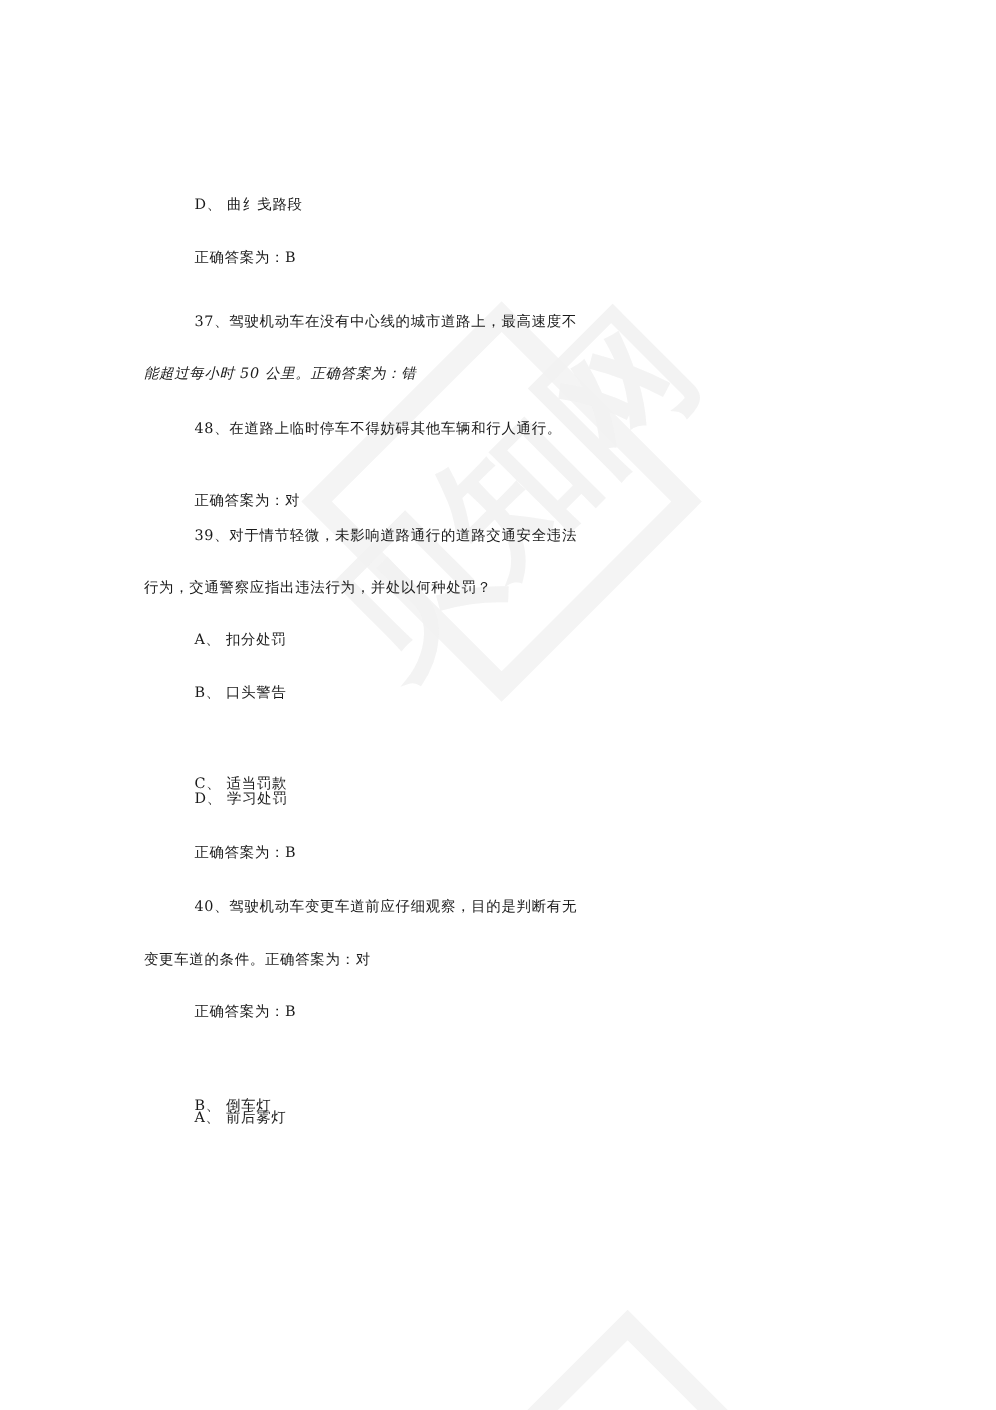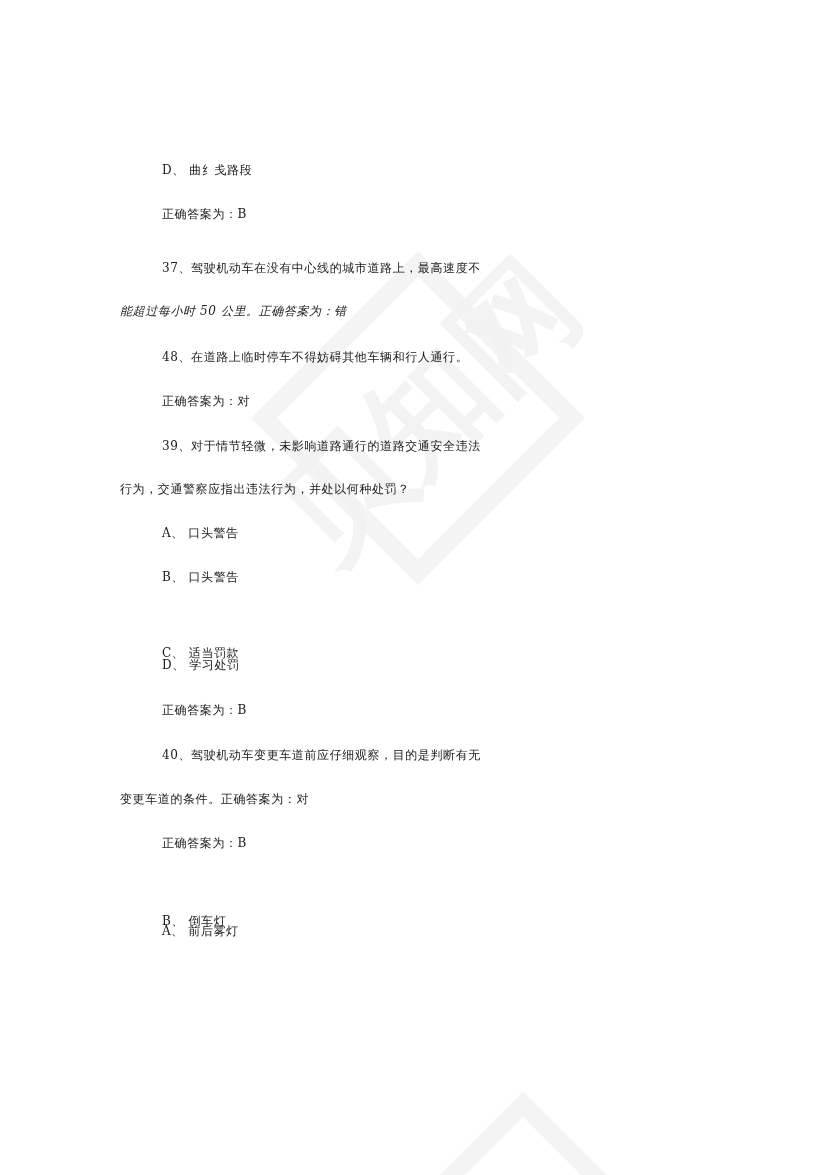--- a/index.html
+++ b/index.html
@@ -25,25 +25,25 @@
   <div class="watermark" style="left:250px; top:330px;">贝知网</div>
   <div class="wm-frame" style="left:430px; top:1130px; width:150px; height:150px;"></div>
 
   <div class="line indent" style="top:158px;">D、 曲纟戋路段</div>
   <div class="line indent" style="top:202px;">正确答案为：B</div>
 
   <div class="line indent" style="top:256px;">37、驾驶机动车在没有中心线的城市道路上，最高速度不</div>
   <div class="line flush" style="top:299px;font-style:italic;">能超过每小时 50 公里。正确答案为：错</div>
 
   <div class="line indent" style="top:345px;">48、在道路上临时停车不得妨碍其他车辆和行人通行。</div>
-  <div class="line indent" style="top:389px;">正确答案为：对</div>
+  <div class="line indent" style="top:405px;">正确答案为：对</div>
 
   <div class="line indent" style="top:434px;">39、对于情节轻微，未影响道路通行的道路交通安全违法</div>
   <div class="line flush" style="top:477px;">行为，交通警察应指出违法行为，并处以何种处罚？</div>
-  <div class="line indent" style="top:521px;">A、 口头警告</div>
+  <div class="line indent" style="top:521px;">A、 扣分处罚</div>
   <div class="line indent" style="top:565px;">B、 口头警告</div>
   <div class="line indent" style="top:609px;margin-top:32px;">C、 适当罚款</div>
   <div class="line indent" style="top:653px;">D、 学习处罚</div>
   <div class="line indent" style="top:698px;">正确答案为：B</div>
 
   <div class="line indent" style="top:743px;text-align:right;">40、驾驶机动车变更车道前应仔细观察，目的是判断有无</div>
   <div class="line flush" style="top:787px;">变更车道的条件。正确答案为：对</div>
   <div class="line indent" style="top:831px;">正确答案为：B</div>
 
   <div class="line indent" style="top:919px;">A、 前后雾灯</div>

